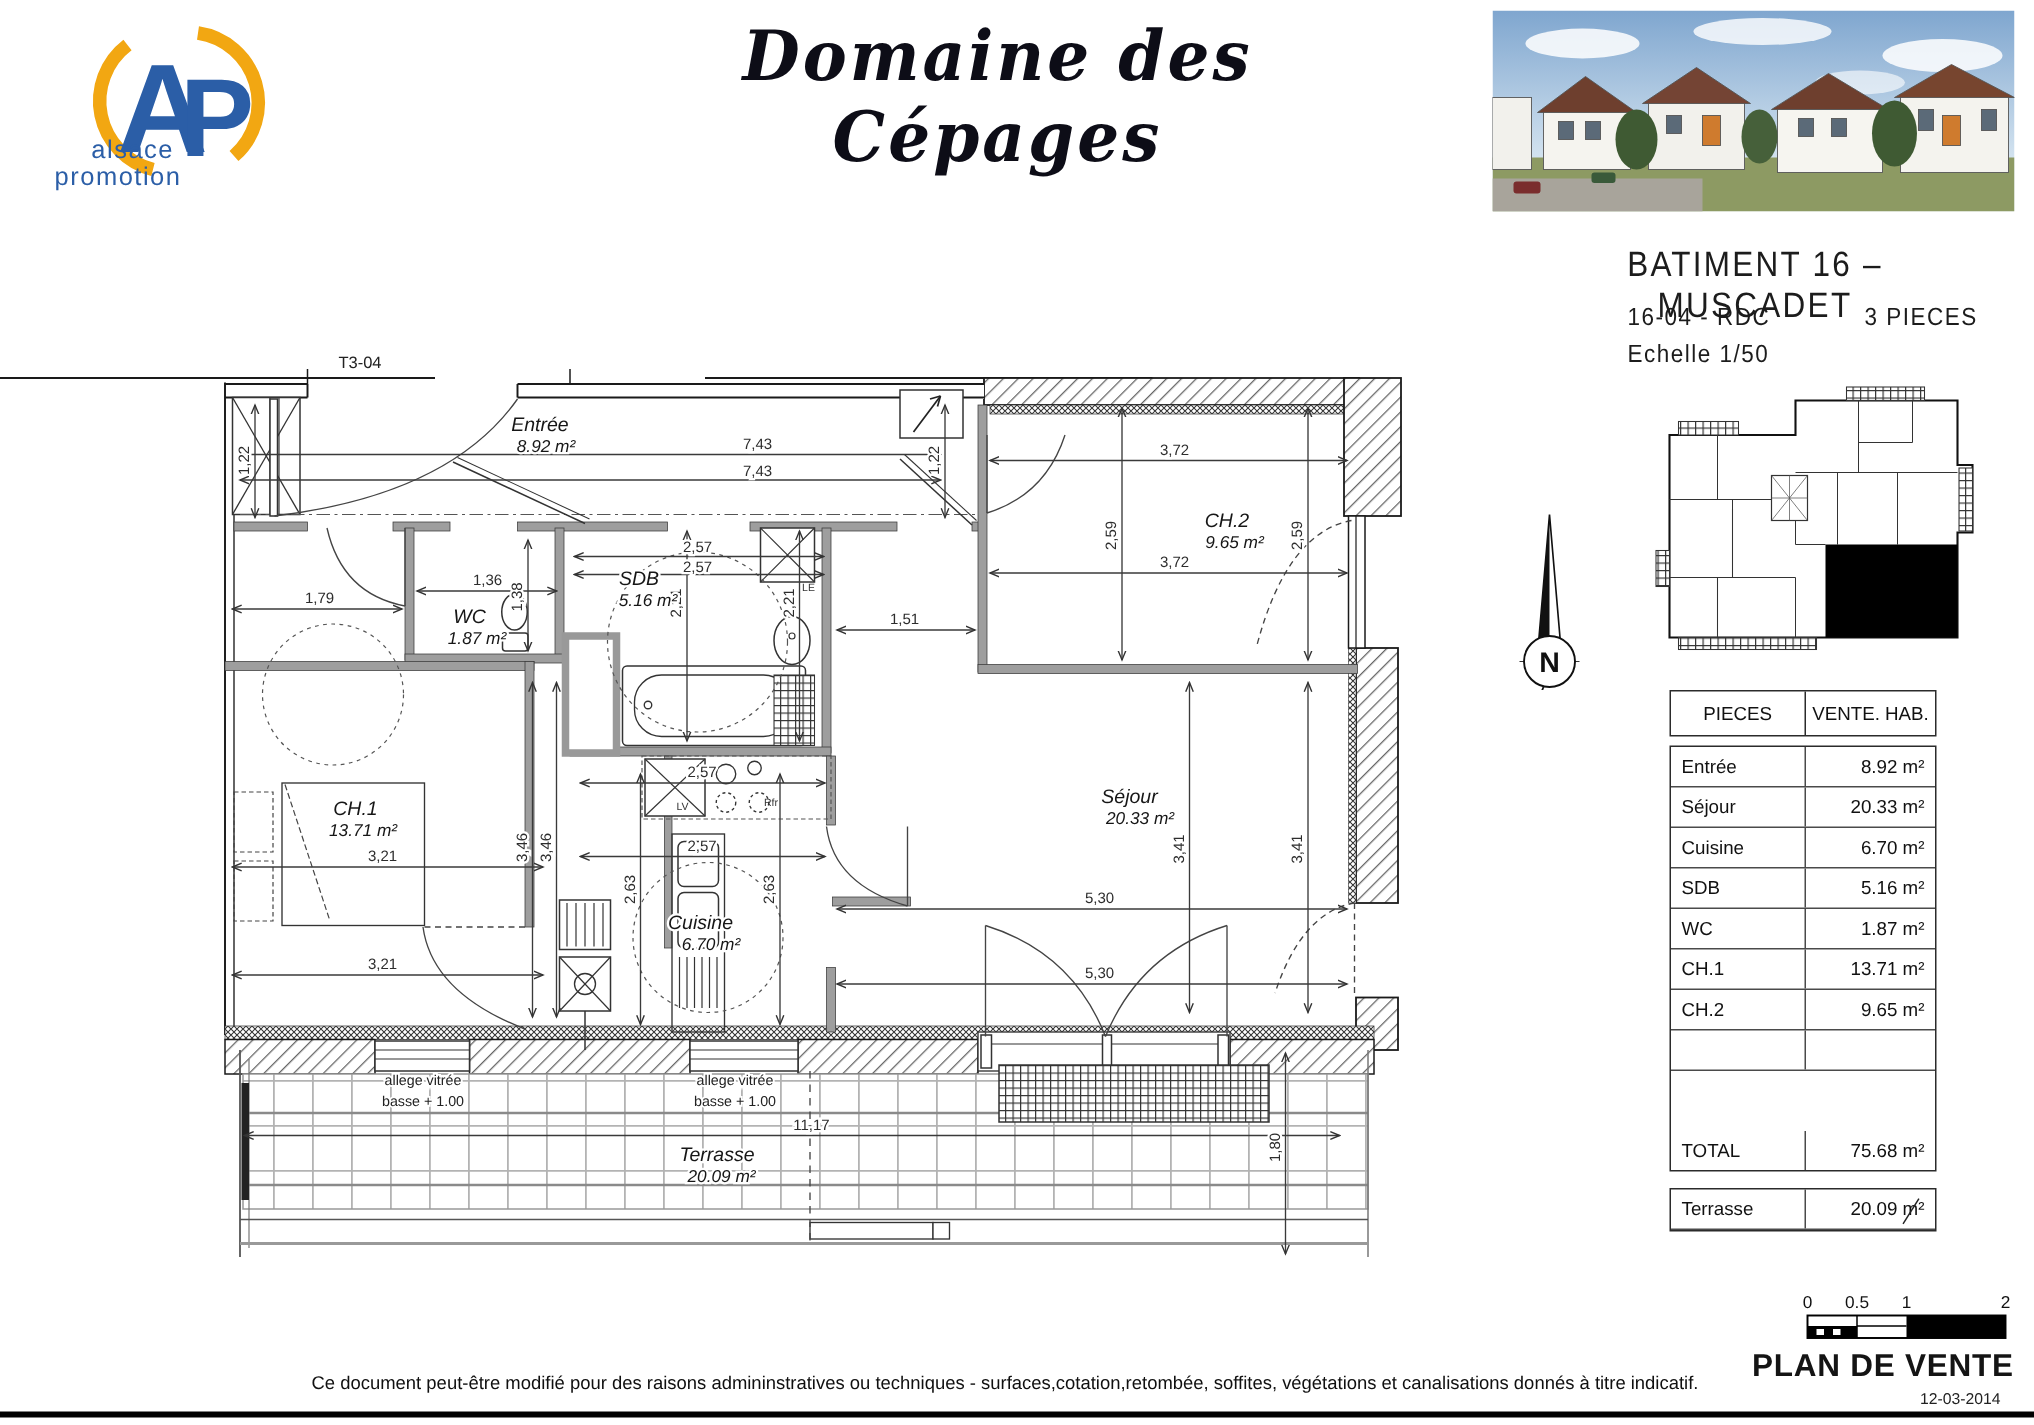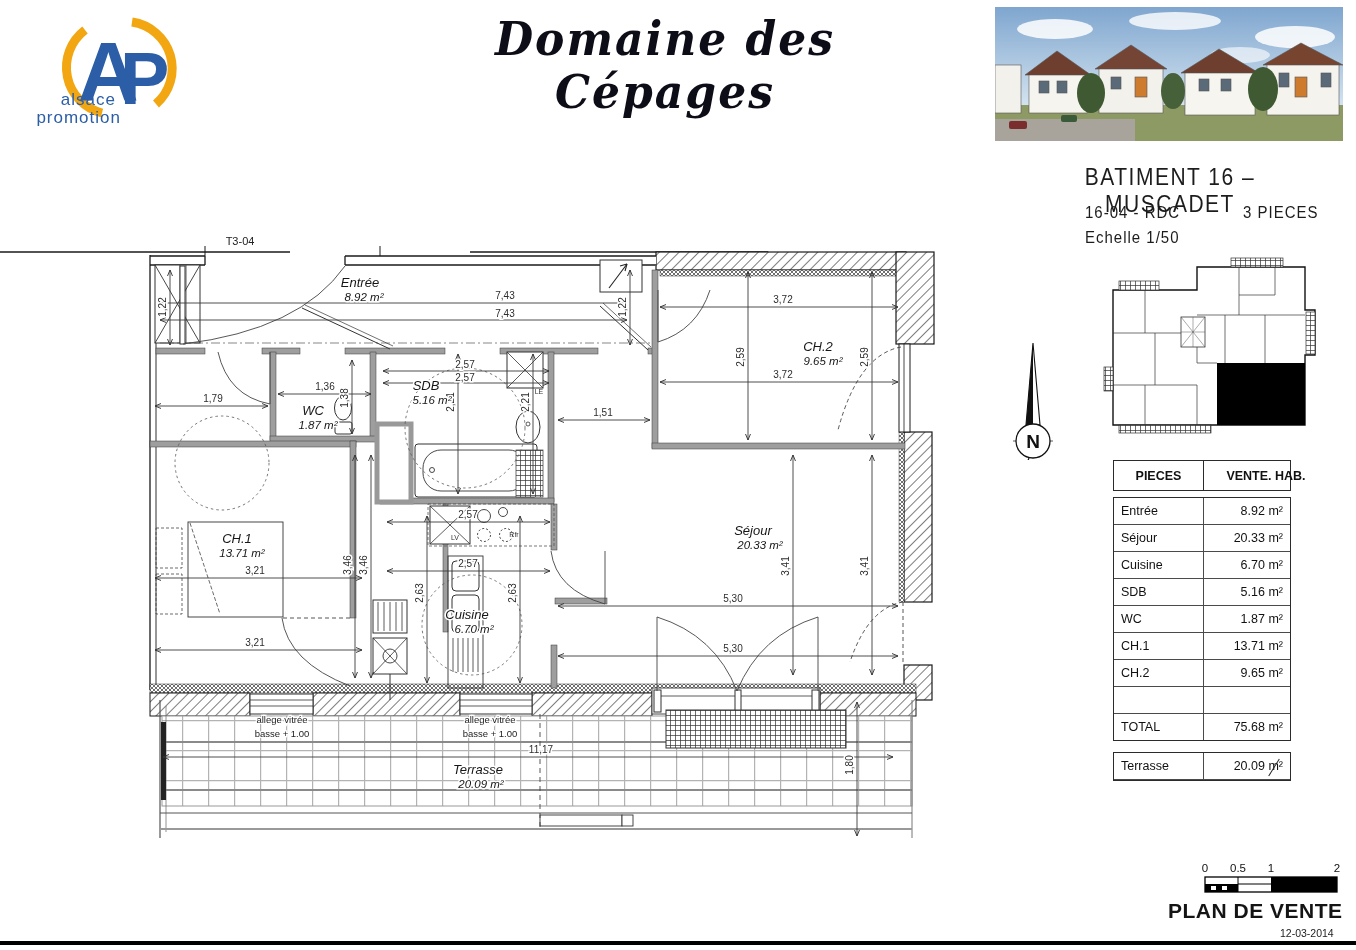--- a/index.html
+++ b/index.html
@@ -26,25 +26,25 @@
   .note-t{font-size:9.5px;fill:#222;stroke:#fff;stroke-width:2.5px;paint-order:stroke;}
   .dim{stroke:#3a3a3a;stroke-width:0.9;marker-start:url(#ar);marker-end:url(#ar);}
   .wallln{stroke:#1a1a1a;stroke-width:1.3;}
   .part{fill:#9e9e9e;stroke:#3a3a3a;stroke-width:0.5;}
   .door{fill:none;stroke:#444;stroke-width:0.9;}
   .fix{fill:#fff;stroke:#333;stroke-width:1;}
   .dotcirc{fill:none;stroke:#555;stroke-width:0.8;stroke-dasharray:2.5,3;}
   
   #areas-table{left:1113px;top:460px;width:178px;font-size:12.5px;}
   .tbl-box{border:1.4px solid #2b2b2b;background:#fff;}
-  .tbl-hdr{display:grid;grid-template-columns:90px 86px;height:29px;font-weight:bold;gap:19px;}
+  .tbl-hdr{display:grid;grid-template-columns:90px 86px;height:29px;font-weight:normal;}
   .tbl-hdr div{display:flex;align-items:center;justify-content:center;}
   .tbl-hdr div:first-child{border-right:1px solid #2b2b2b;}
   .tbl-row{display:grid;grid-template-columns:90px 86px;height:26px;border-bottom:1px solid #4a4a4a;}
-  .tbl-row:last-child{border-bottom:none;}
+  .tbl-row:last-child{border-bottom:none;margin-top:40px;}
   .tbl-row .nm{display:flex;align-items:center;padding-left:7px;border-right:1px solid #4a4a4a;}
   .tbl-row .ar{display:flex;align-items:center;justify-content:flex-end;padding-right:7px;}
   #terrace-box{margin-top:11px;position:relative;}
   #terrace-slash{position:absolute;right:6px;top:14px;width:20px;border-top:1.6px solid #222;
      transform:rotate(-58deg);}
   
   #plan-type-label{left:1168px;top:899px;font-size:21px;font-weight:bold;letter-spacing:0.5px;color:#141414;}
   #date-label{left:1280px;top:927px;font-size:10.5px;color:#222;}
   #disclaimer{left:140px;top:915px;width:1060px;text-align:center;font-size:12.3px;color:#101010;}
   #bottom-rule{left:0;top:941px;width:1356px;height:3.5px;background:#000;}
@@ -514,15 +514,16 @@
     <rect x="7" y="24" width="33" height="8" fill="#000"></rect>
     <rect x="13" y="26" width="5" height="4" fill="#fff"></rect>
     <rect x="24" y="26" width="5" height="4" fill="#fff"></rect>
     <rect x="73" y="17" width="66" height="15" fill="#000"></rect>
     <line x1="40" y1="17" x2="40" y2="32" stroke="#000" stroke-width="1"></line>
     <line x1="40" y1="24" x2="73" y2="24" stroke="#000" stroke-width="1"></line>
   </svg>
 
   <div class="abs" id="plan-type-label">PLAN DE VENTE</div>
   <div class="abs" id="date-label">12-03-2014</div>
+  <div class="abs" id="disclaimer">Ce document peut-être modifié pour des raisons admininstratives ou techniques - surfaces,cotation,retombée, soffites, végétations et canalisations donnés à titre indicatif.</div>
   <div class="abs" id="bottom-rule"></div>
 
 </div>
 
 </body></html>

